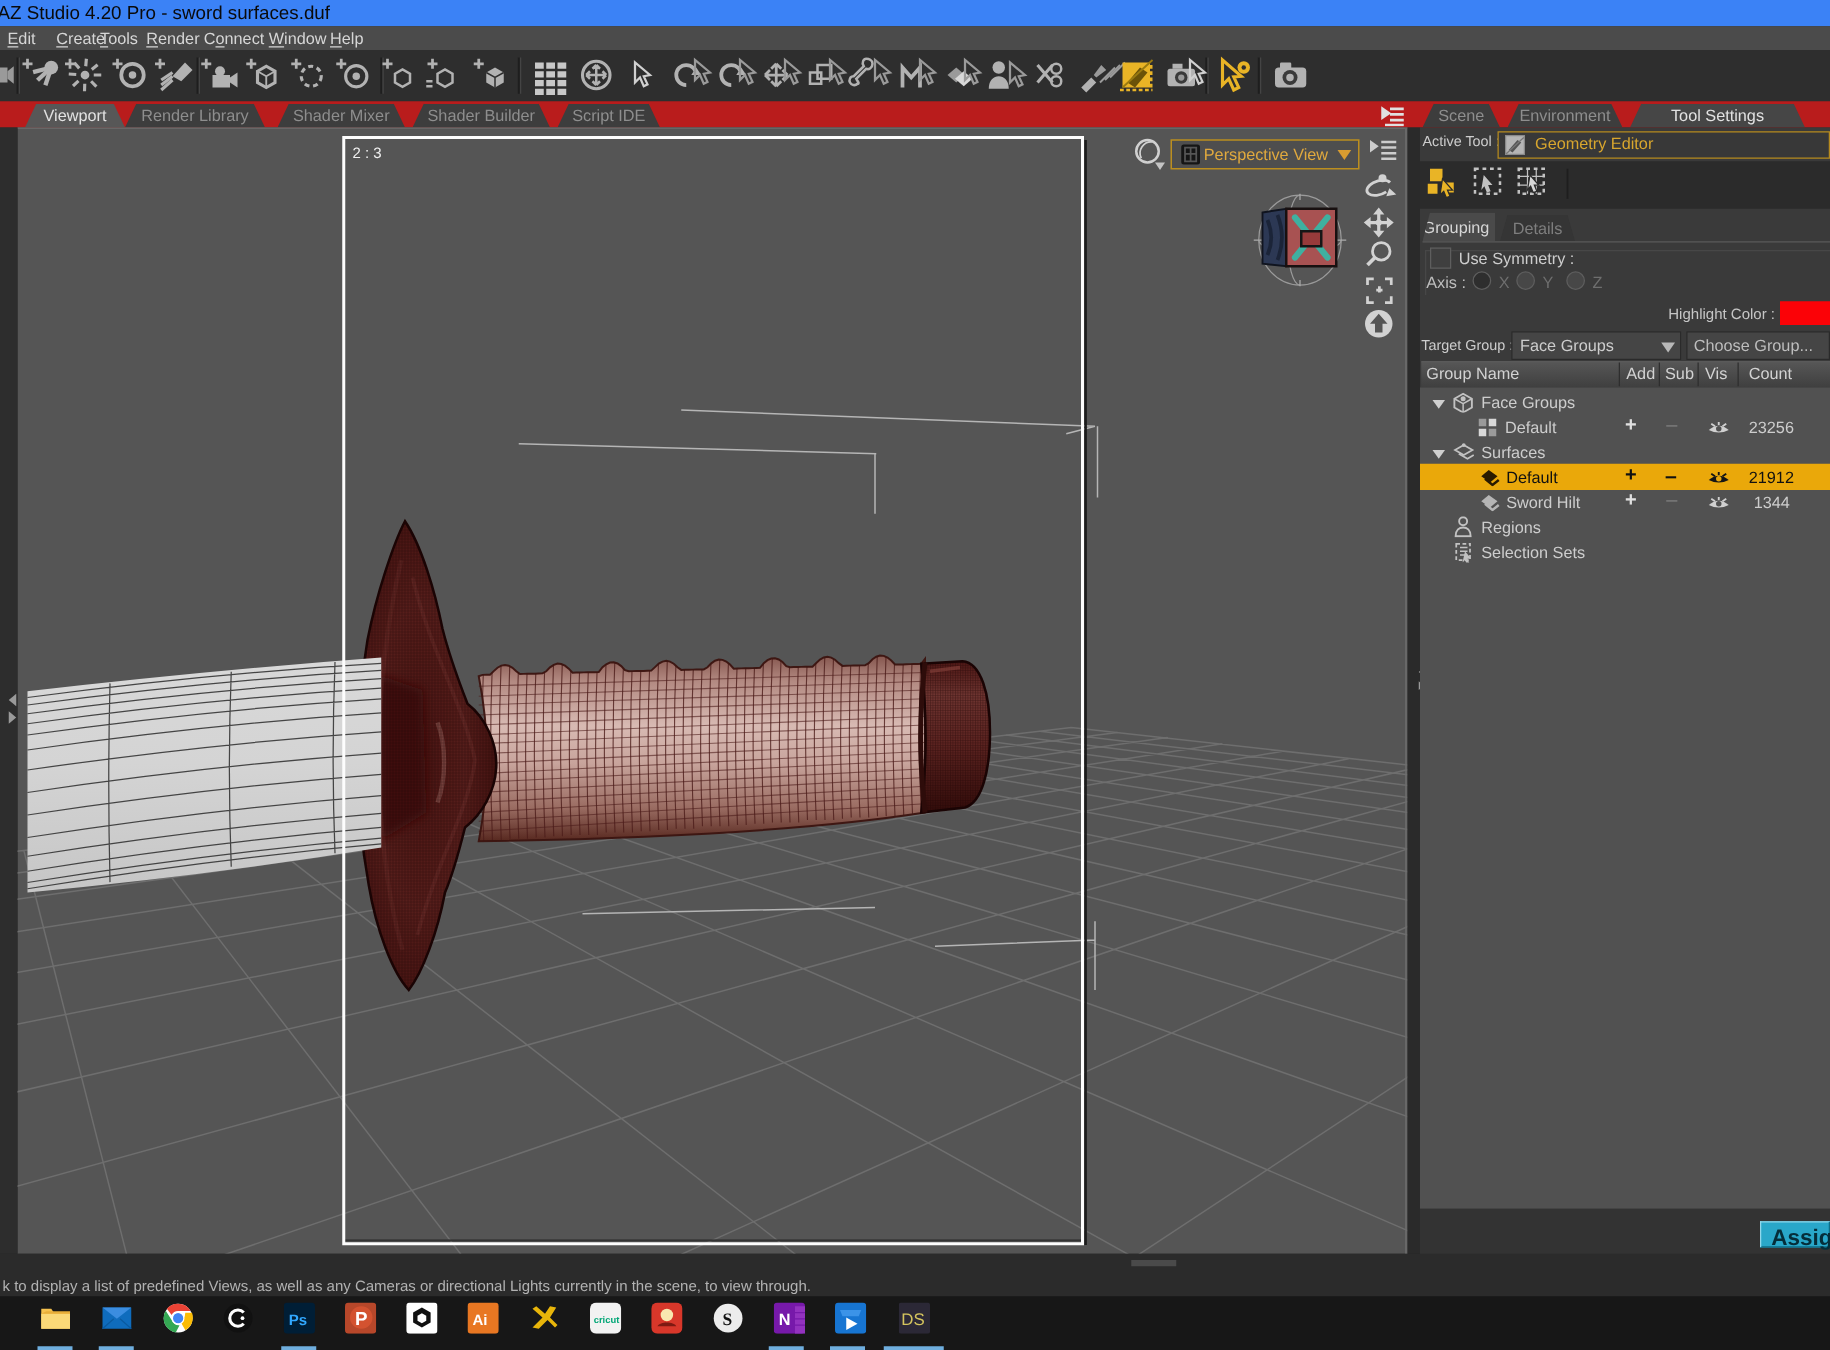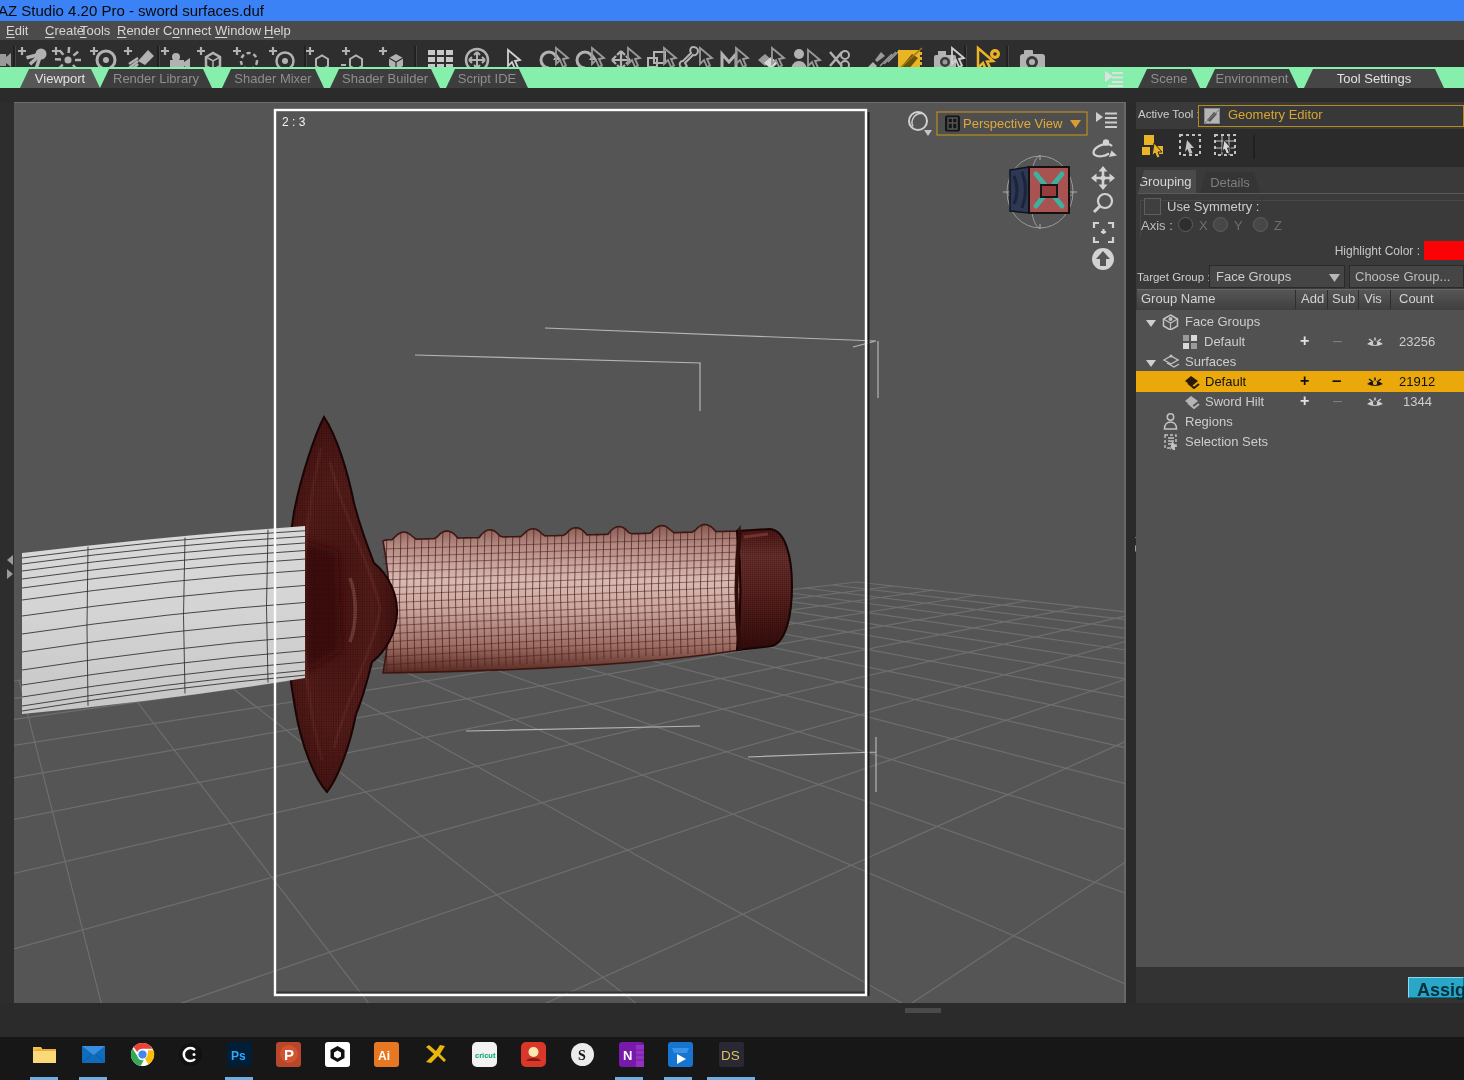--- a/index.html
+++ b/index.html
@@ -5,21 +5,21 @@
  font-family:"Liberation Sans",sans-serif;-webkit-font-smoothing:antialiased}
 .abs{position:absolute}
 #titlebar{position:absolute;left:0;top:0;width:1464px;height:21px;background:#3b82f6;
  color:#0a0a0a;font-size:15px;line-height:21px}
 #titlebar span{position:absolute;left:-2px;top:0}
 #menubar{position:absolute;left:0;top:21px;width:1464px;height:19px;background:#4b4b4b;
  color:#d6d6d6;font-size:13px;line-height:19px}
 #menubar u{text-decoration-thickness:1px;text-underline-offset:2px}
 #menubar span{position:absolute;top:0}
 #toolbar{position:absolute;left:0;top:40px;width:1464px;height:41px;background:#2e2e2e}
-#tabrow{position:absolute;left:0;top:67px;width:1464px;height:21px;background:#86efac}
+#tabrow{position:absolute;left:0;top:81px;width:1464px;height:21px;background:#b91c1c}
 .vtab{position:absolute;top:2px;height:19px;font-size:13px;text-align:center;
  line-height:19px;color:#8e8e8e;background:#3d3d3d;
  clip-path:polygon(9px 0,calc(100% - 9px) 0,100% 100%,0 100%)}
 .vtab.act{background:#575757;color:#e2e2e2}
 .vtab.act2{background:#464646;color:#e2e2e2}
 #main{position:absolute;left:0;top:102px;width:1464px;height:910px}
 #leftstrip{position:absolute;left:0;top:0;width:14px;height:901px;background:#2d2d2d}
 #viewport{position:absolute;left:14px;top:0;width:1112px;height:901px;background:#555;
  border-top:1px solid #6e6e6e;border-right:2px solid #686868}
 #splitter{position:absolute;left:1126px;top:0;width:10px;height:901px;background:#2a2a2a}
@@ -430,20 +430,21 @@
         <path d="M5 5h6M5 8h6M5 11h4" stroke="#c2c2c2" stroke-width="1.3"></path>
         <path d="M9 8l5 6-3 0 1.5 3.5-2 1-1.5-3.5-2 2z" fill="#c2c2c2"></path>
       </svg>
       <div class="abs dtext" style="left:49px;top:332px">Selection Sets</div>
       <div class="abs" style="left:0;top:865px;width:328px;height:36px;background:#333"></div>
       <div class="abs" style="left:272px;top:875px;width:56px;height:21px;background:#29a7c9;border:1px solid #0c6e88;border-top-color:#8fd8ec;border-left-color:#8fd8ec"></div>
       <div class="abs" style="left:281px;top:878px;color:#052e3a;font-size:18px;font-weight:bold">Assign</div>
     </div>
 </div>
 <div id="statusbar">
+    <div class="abs" style="left:2px;top:19px">k to display a list of predefined Views, as well as any Cameras or directional Lights currently in the scene, to view through.</div>
 <div class="abs" style="left:905px;top:5px;width:36px;height:5px;background:#4a4a4a"></div>
   </div>
 <div id="taskbar">
     <svg class="ticon" style="left:32px" viewBox="0 0 25 25">
       <path d="M1 5h8l2 3h13v13H1z" fill="#f5c14e"></path>
       <path d="M1 9h23v12H1z" fill="#fbd978"></path>
       <path d="M1 9l4-2h19v2z" fill="#e8ae39"></path>
     </svg>
     <svg class="ticon" style="left:81px" viewBox="0 0 25 25">
       <rect x="1" y="4" width="23" height="17" fill="#0f6cbd"></rect>

